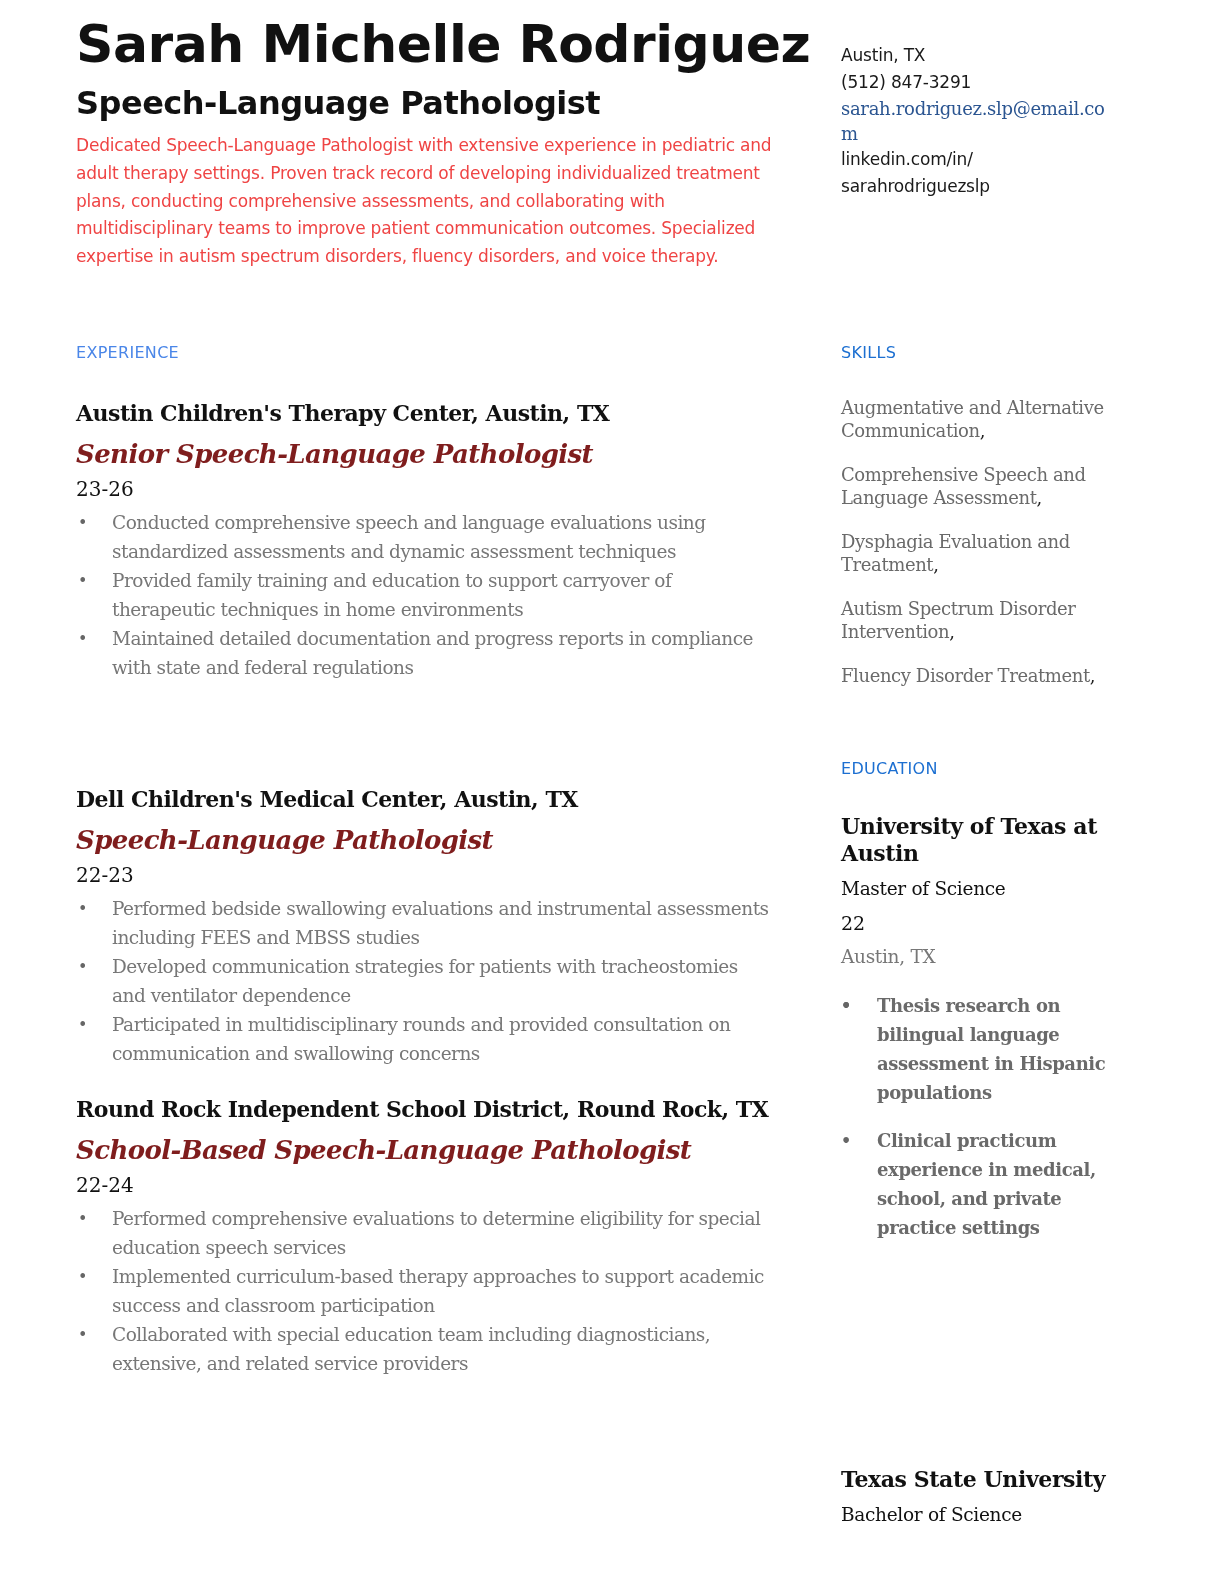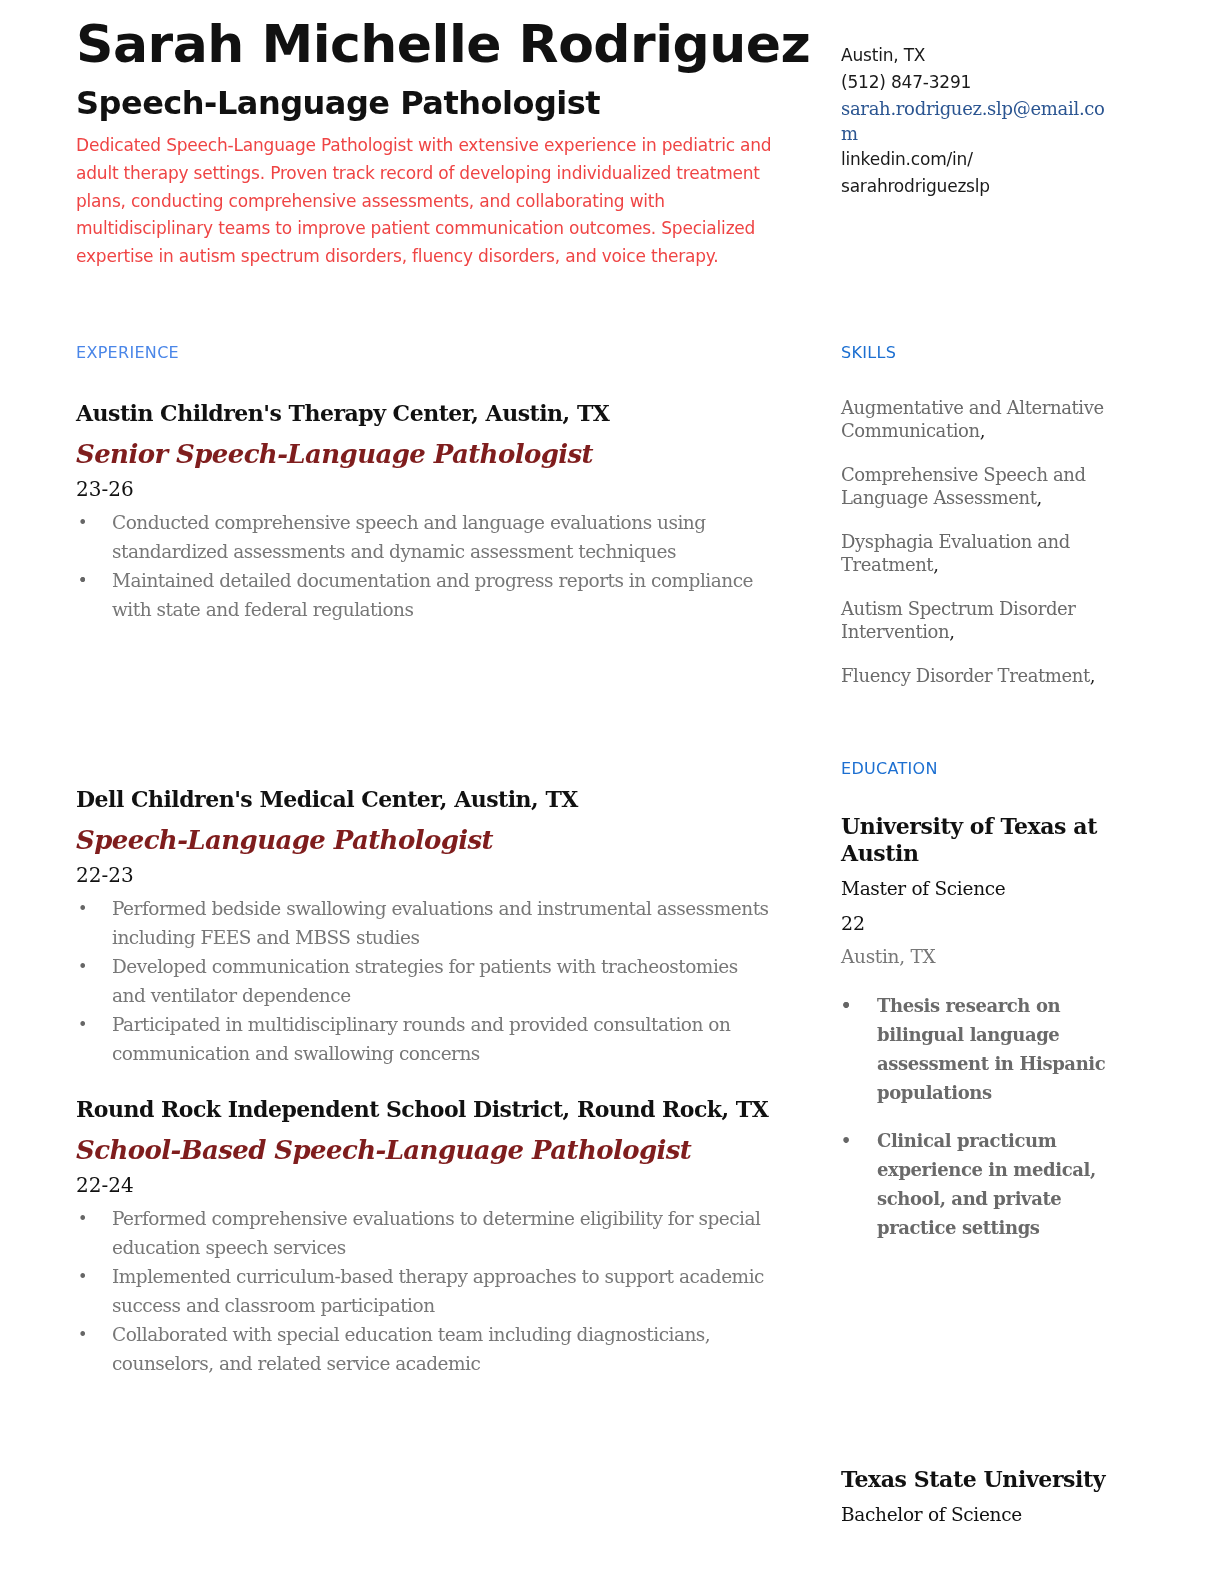--- a/index.html
+++ b/index.html
@@ -55,21 +55,21 @@
   <p class="summary">Dedicated Speech-Language Pathologist with extensive experience in pediatric and adult therapy settings. Proven track record of developing individualized treatment plans, conducting comprehensive assessments, and collaborating with multidisciplinary teams to improve patient communication outcomes. Specialized expertise in autism spectrum disorders, fluency disorders, and voice therapy.</p>
 
   <div class="section-title" style="left:0; top:343px; color:#4a86e8;">EXPERIENCE</div>
 
   <div class="job" style="top:398px;">
     <div class="company">Austin Children's Therapy Center, Austin, TX</div>
     <div class="role">Senior Speech-Language Pathologist</div>
     <div class="dates">23-26</div>
     <ul class="bullets">
       <li><span class="dot">•</span><span>Conducted comprehensive speech and language evaluations using standardized assessments and dynamic assessment techniques</span></li>
-      <li><span class="dot">•</span></li>
+      <li><span class="dot">•</span><span>Provided family training and education to support carryover of therapeutic techniques in home environments</span></li>
       <li><span class="dot">•</span><span>Maintained detailed documentation and progress reports in compliance with state and federal regulations</span></li>
     </ul>
   </div>
 
   <div class="job" style="top:784px;">
     <div class="company">Dell Children's Medical Center, Austin, TX</div>
     <div class="role">Speech-Language Pathologist</div>
     <div class="dates">22-23</div>
     <ul class="bullets">
       <li><span class="dot">•</span><span>Performed bedside swallowing evaluations and instrumental assessments including FEES and MBSS studies</span></li>
@@ -78,21 +78,21 @@
     </ul>
   </div>
 
   <div class="job" style="top:1094px;">
     <div class="company">Round Rock Independent School District, Round Rock, TX</div>
     <div class="role">School-Based Speech-Language Pathologist</div>
     <div class="dates">22-24</div>
     <ul class="bullets">
       <li><span class="dot">•</span><span>Performed comprehensive evaluations to determine eligibility for special education speech services</span></li>
       <li><span class="dot">•</span><span>Implemented curriculum-based therapy approaches to support academic success and classroom participation</span></li>
-      <li><span class="dot">•</span><span>Collaborated with special education team including diagnosticians, counselors, and related service academic</span></li>
+      <li><span class="dot">•</span><span>Collaborated with special education team including diagnosticians, extensive, and related service providers</span></li>
     </ul>
   </div>
 </div>
 
 <div class="side">
   <div class="contact">
     <div>Austin, TX</div>
     <div>(512) 847-3291</div>
     <div class="email">sarah.rodriguez.slp@email.com</div>
     <div>

